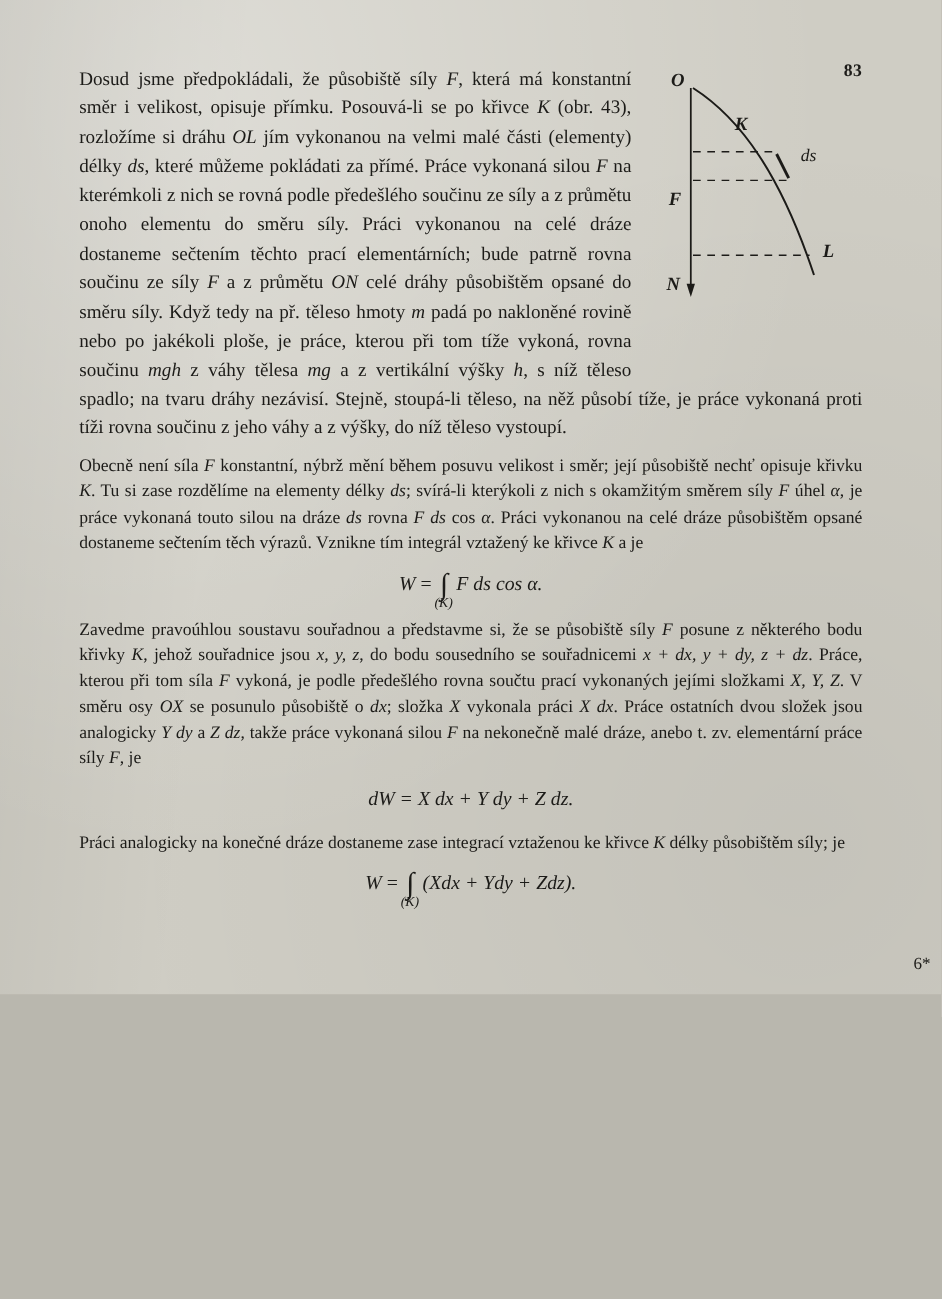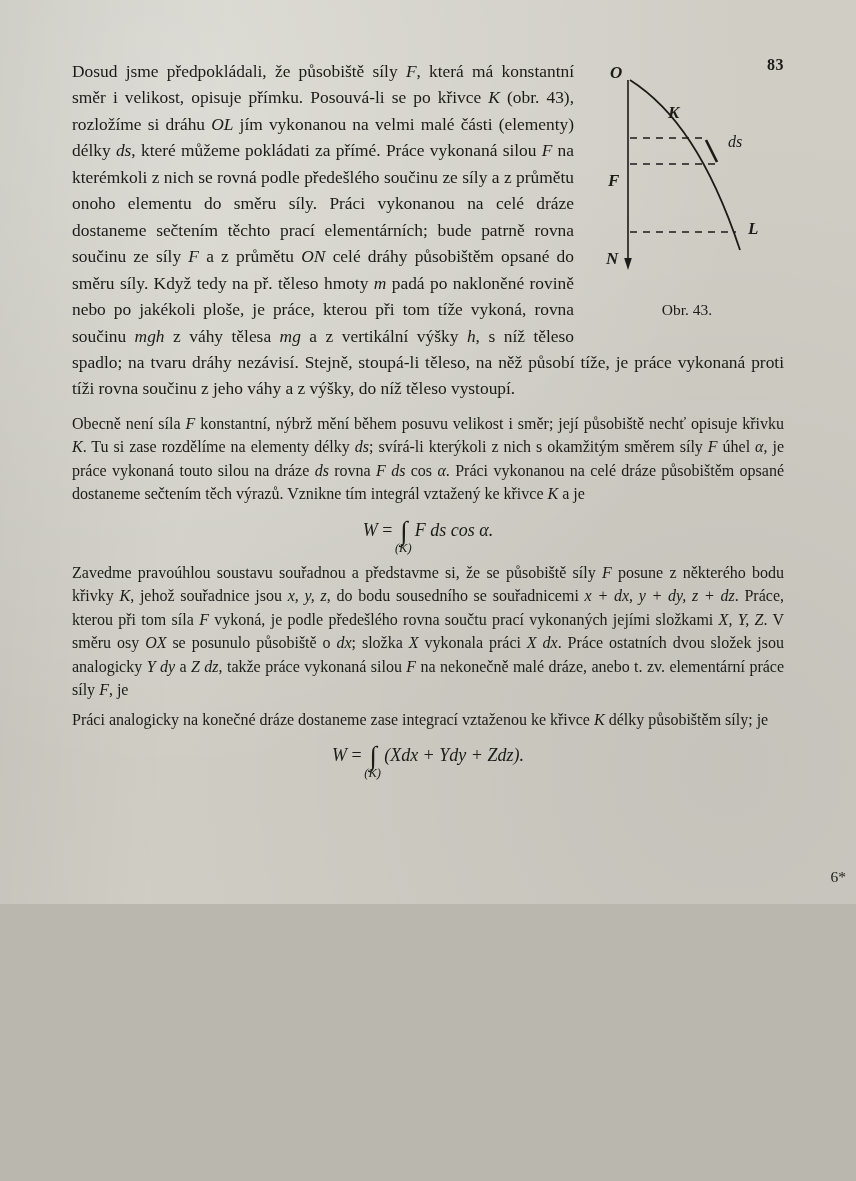--- a/index.html
+++ b/index.html
@@ -139,21 +139,20 @@
           <line x1="116" y1="76" x2="127" y2="98" stroke="#1c1b18" stroke-width="2.6"></line>
         </svg>
 
         <div style="position:absolute;left:20px;top:-4px;font-style:italic;font-size:17px;font-weight:bold;">O</div>
         <div style="position:absolute;left:78px;top:36px;font-style:italic;font-size:17px;font-weight:bold;">K</div>
         <div style="position:absolute;left:138px;top:66px;font-style:italic;font-size:16px;">ds</div>
         <div style="position:absolute;left:18px;top:104px;font-style:italic;font-size:17px;font-weight:bold;">F</div>
         <div style="position:absolute;left:158px;top:152px;font-style:italic;font-size:17px;font-weight:bold;">L</div>
         <div style="position:absolute;left:16px;top:182px;font-style:italic;font-size:17px;font-weight:bold;">N</div>
 
-        <div class="figcap">Obr. 43.</div>
       </div>
 
       <span class="indent" style="display:inline;">Dosud jsme předpokládali, že působiště síly </span><em>F</em><span>, která má konstantní směr i velikost, opisuje přímku. Posouvá-li se po křivce </span><em>K</em><span> (obr. 43), rozložíme si dráhu </span><em>OL</em><span> jím vykonanou na velmi malé části (elementy) délky </span><em>ds</em><span>, které můžeme pokládati za přímé. Práce vykonaná silou </span><em>F</em><span> na kterémkoli z nich se rovná podle předešlého součinu ze síly a z průmětu onoho elementu do směru síly. Práci vykonanou na celé dráze dostaneme sečtením těchto prací elementárních; bude patrně rovna součinu ze síly </span><em>F</em><span> a z průmětu </span><em>ON</em><span> celé dráhy působištěm opsané do směru síly. Když tedy na př. těleso hmoty </span><em>m</em><span> padá po nakloněné rovině nebo po jakékoli ploše, je práce, kterou při tom tíže vykoná, rovna součinu </span><em>mgh</em><span> z váhy tělesa </span><em>mg</em><span> a z vertikální výšky </span><em>h</em><span>, s níž těleso spadlo; na tvaru dráhy nezávisí. Stejně, stoupá-li těleso, na něž působí tíže, je práce vykonaná proti tíži rovna součinu z jeho váhy a z výšky, do níž těleso vystoupí.</span>
     </div>
 
     <div class="spacer-10"></div>
 
     <div class="small-text">
       <span class="small-indent" style="display:inline;">Obecně není síla </span><em>F</em><span> konstantní, nýbrž mění během posuvu velikost i směr; její působiště nechť opisuje křivku </span><em>K</em><span>. Tu si zase rozdělíme na elementy délky </span><em>ds</em><span>; svírá-li kterýkoli z nich s okamžitým směrem síly </span><em>F</em><span> úhel </span><em>α</em><span>, je práce vykonaná touto silou na dráze </span><em>ds</em><span> rovna </span><em>F ds</em><span> cos </span><em>α</em><span>. Práci vykonanou na celé dráze působištěm opsané dostaneme sečtením těch výrazů. Vznikne tím integrál vztažený ke křivce </span><em>K</em><span> a je</span>
     </div>
@@ -170,20 +169,23 @@
         <span style="font-style:italic;">cos α.</span>
       </span>
     </div>
 
     <div class="spacer-6"></div>
 
     <div class="small-text">
       <span>Zavedme pravoúhlou soustavu souřadnou a představme si, že se působiště síly </span><em>F</em><span> posune z některého bodu křivky </span><em>K</em><span>, jehož souřadnice jsou </span><em>x, y, z</em><span>, do bodu sousedního se souřadnicemi </span><em>x + dx, y + dy, z + dz</em><span>. Práce, kterou při tom síla </span><em>F</em><span> vykoná, je podle předešlého rovna součtu prací vykonaných jejími složkami </span><em>X, Y, Z</em><span>. V směru osy </span><em>OX</em><span> se posunulo působiště o </span><em>dx</em><span>; složka </span><em>X</em><span> vykonala práci </span><em>X dx</em><span>. Práce ostatních dvou složek jsou analogicky </span><em>Y dy</em><span> a </span><em>Z dz</em><span>, takže práce vykonaná silou </span><em>F</em><span> na nekonečně malé dráze, anebo t. zv. elementární práce síly </span><em>F</em><span>, je</span>
     </div>
 
+    <div class="formula">
+      <em>dW = X dx + Y dy + Z dz.</em>
+    </div>
 
     <div class="spacer-6"></div>
 
     <div class="small-text">
       <span>Práci analogicky na konečné dráze dostaneme zase integrací vztaženou ke křivce </span><em>K</em><span> délky působištěm síly; je</span>
     </div>
 
     <div class="formula">
       <span class="eqline">
         <em>W</em>

